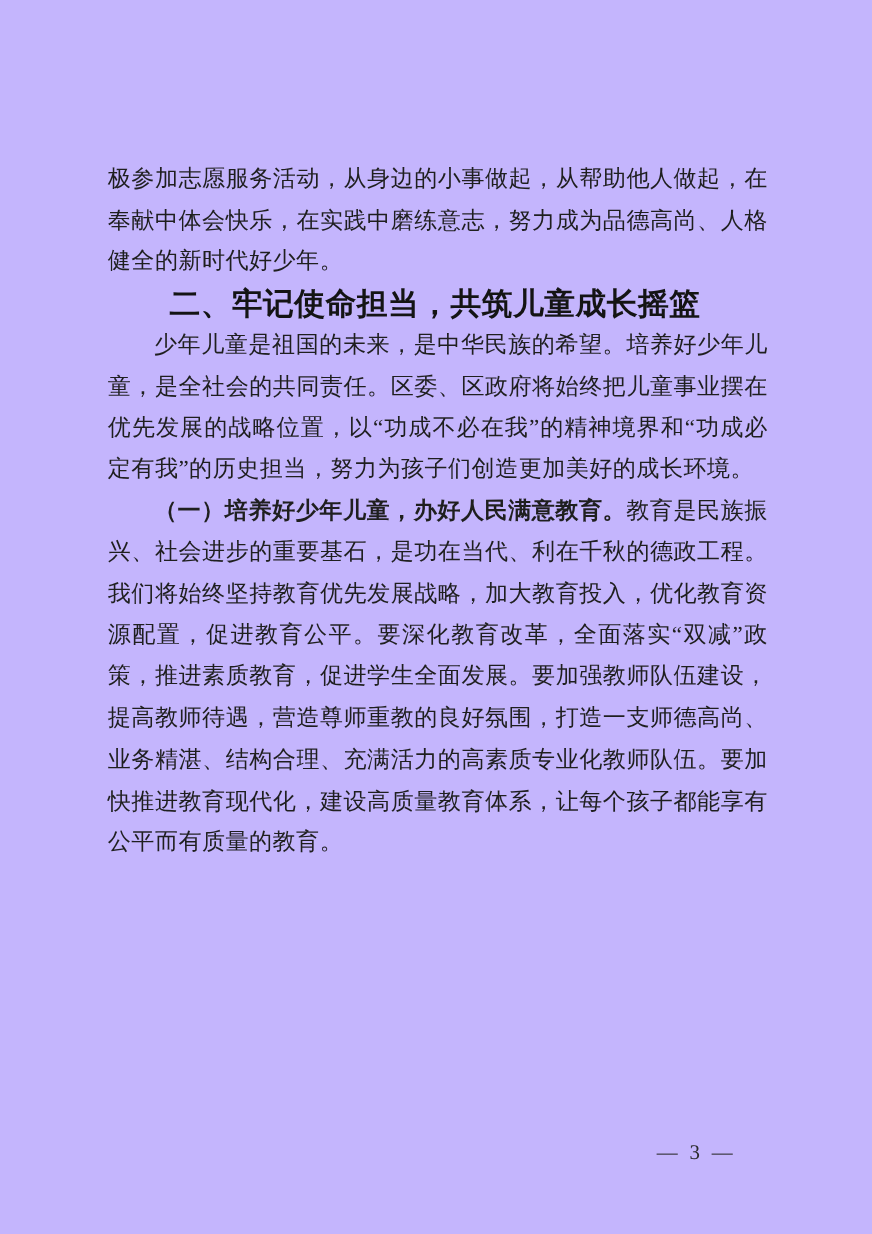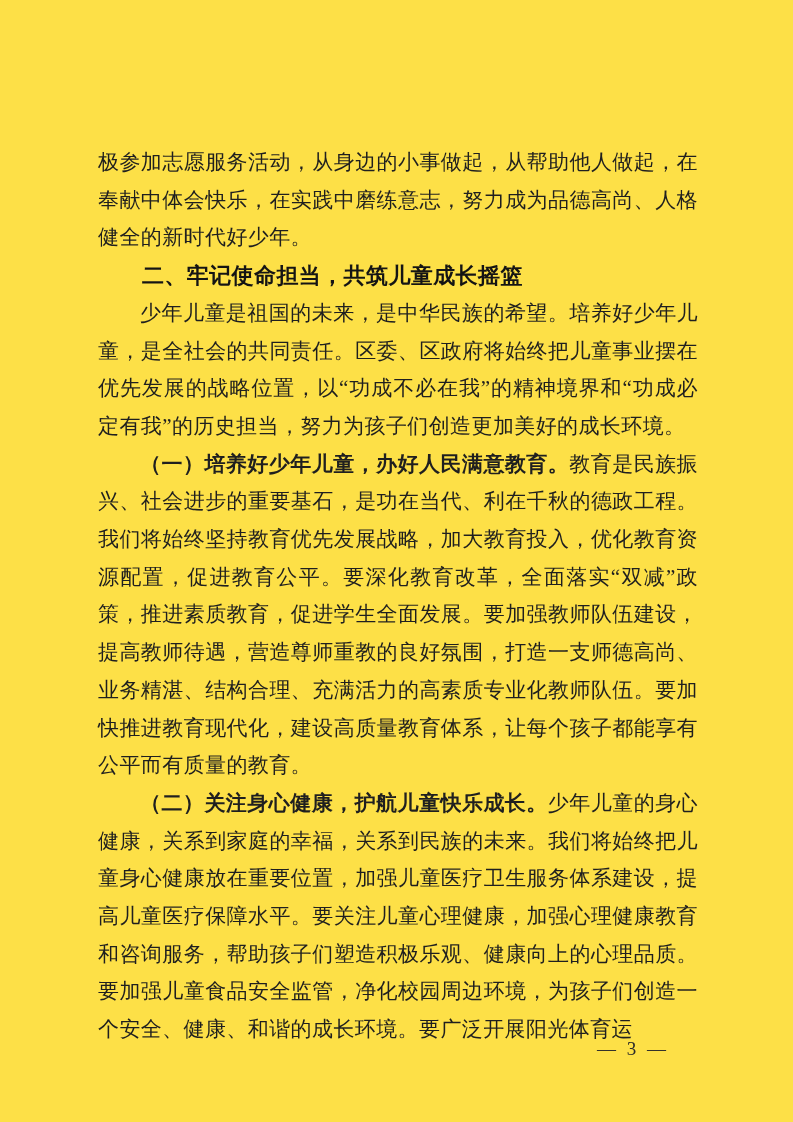--- a/index.html
+++ b/index.html
@@ -4,21 +4,21 @@
 <style>
   html, body {
     margin: 0;
     padding: 0;
     background: #ffffff;
   }
   .page {
     position: relative;
     width: 793px;
     height: 1122px;
-    background: #fde047;
+    background: #c4b5fd;
     overflow: hidden;
     font-family: "Liberation Serif", serif;
     color: #1f1f1f;
   }
   .content {
     position: absolute;
     left: 98px;
     top: 144px;
     width: 600px;
     font-size: 21px;
@@ -31,21 +31,21 @@
     text-indent: 2em;
   }
   .para.continuation {
     text-indent: 0;
   }
   .section-heading {
     margin: 0;
     text-indent: 2em;
     font-family: "Liberation Sans", sans-serif;
     font-weight: bold;
-    font-size: 22px;
+    font-size: 28px;
     line-height: 37.7px;
     color: #141414;
   }
   .lead-bold {
     font-weight: bold;
   }
   .page-number {
     position: absolute;
     right: 124px;
     bottom: 62px;
@@ -62,18 +62,17 @@
   <div class="content">
 
     <p class="para continuation">极参加志愿服务活动，从身边的小事做起，从帮助他人做起，在奉献中体会快乐，在实践中磨练意志，努力成为品德高尚、人格健全的新时代好少年。</p>
 
     <p class="section-heading">二、牢记使命担当，共筑儿童成长摇篮</p>
 
     <p class="para">少年儿童是祖国的未来，是中华民族的希望。培养好少年儿童，是全社会的共同责任。区委、区政府将始终把儿童事业摆在优先发展的战略位置，以“功成不必在我”的精神境界和“功成必定有我”的历史担当，努力为孩子们创造更加美好的成长环境。</p>
 
     <p class="para"><span class="lead-bold">（一）培养好少年儿童，办好人民满意教育。</span><span>教育是民族振兴、社会进步的重要基石，是功在当代、利在千秋的德政工程。我们将始终坚持教育优先发展战略，加大教育投入，优化教育资源配置，促进教育公平。要深化教育改革，全面落实“双减”政策，推进素质教育，促进学生全面发展。要加强教师队伍建设，提高教师待遇，营造尊师重教的良好氛围，打造一支师德高尚、业务精湛、结构合理、充满活力的高素质专业化教师队伍。要加快推进教育现代化，建设高质量教育体系，让每个孩子都能享有公平而有质量的教育。</span></p>
 
-    <p class="para"><span class="lead-bold">（二）关注身心健康，护航儿童快乐成长。</span><span>少年儿童的身心健康，关系到家庭的幸福，关系到民族的未来。我们将始终把儿童身心健康放在重要位置，加强儿童医疗卫生服务体系建设，提高儿童医疗保障水平。要关注儿童心理健康，加强心理健康教育和咨询服务，帮助孩子们塑造积极乐观、健康向上的心理品质。要加强儿童食品安全监管，净化校园周边环境，为孩子们创造一个安全、健康、和谐的成长环境。要广泛开展阳光体育运</span></p>
 
   </div>
 
   <div class="page-number">— 3 —</div>
 </div>
 
 </body></html>

